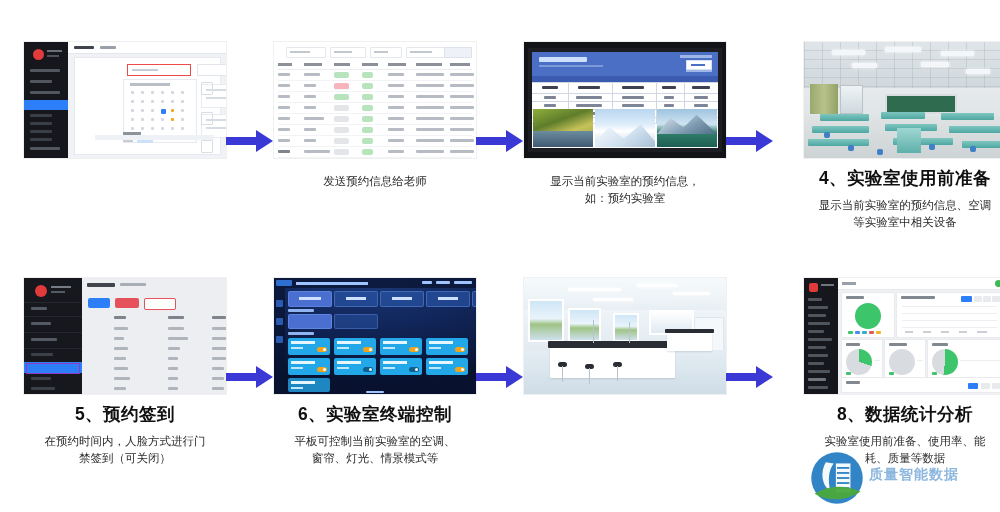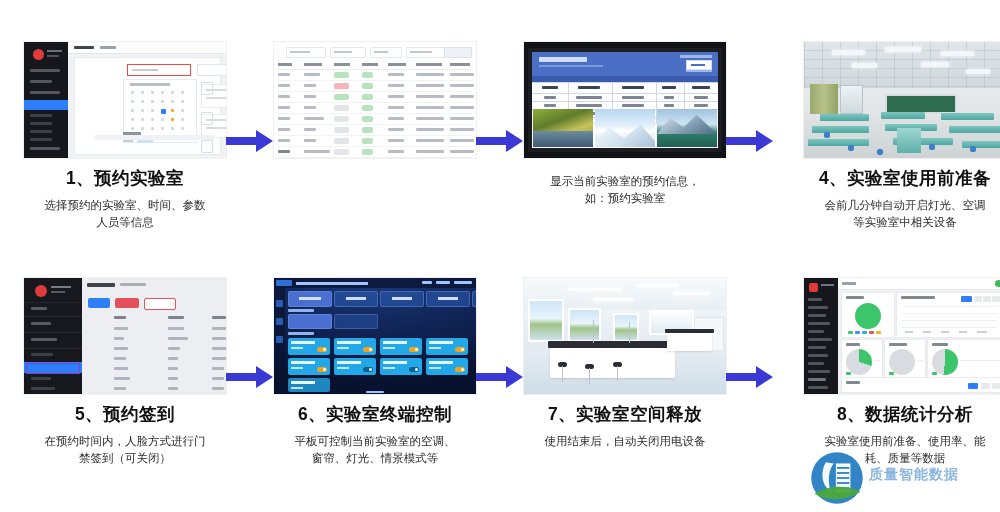--- a/index.html
+++ b/index.html
@@ -311,27 +311,20 @@
               <div class="bottom">
                 <div class="b1"></div>
                   <div class="b2"></div>
                   <div class="b3"></div>
               </div>
               <div class="wide"></div>
             </div>
           </div>
         </div>
       </div>
-      <div class="caption">
-        <div class="cap-title">1、预约实验室</div>
-        <div class="cap-desc">
-          <span>选择预约的实验室、时间、参数</span><br>
-          <span>人员等信息</span>
-        </div>
-      </div>
       <div class="arrow" style="left:226px">
         <svg viewBox="0 0 48 26" xmlns="http://www.w3.org/2000/svg">
           <path d="M0 9 H30 V2 L47 13 L30 24 V17 H0 Z" fill="#3b39d6"></path>
         </svg>
       </div>
     </div>
 
     <div class="cell c1">
       <div class="thumb t2">
         <div class="thumb-inner">
@@ -427,20 +420,23 @@
               <div class="c" style="left:26px;width:26px"></div>
             <div class="chip gr" style="left:56px"></div>
               <div class="chip g" style="left:84px;width:11px"></div>
             <div class="c" style="left:110px;width:16px"></div>
               <div class="c" style="left:138px;width:28px"></div>
             <div class="c" style="left:172px;width:24px"></div>
           </div>
         </div>
       </div>
       <div class="caption">
+        <div class="cap-desc">
+          <span>发送预约信息给老师</span>
+        </div>
       </div>
       <div class="arrow" style="left:226px">
         <svg viewBox="0 0 48 26" xmlns="http://www.w3.org/2000/svg">
           <path d="M0 9 H30 V2 L47 13 L30 24 V17 H0 Z" fill="#3b39d6"></path>
         </svg>
       </div>
     </div>
 
     <div class="cell c2">
       <div class="thumb t3">
@@ -541,21 +537,21 @@
           <div class="stool" style="left:10%;top:78%"></div>
           <div class="stool" style="left:22%;top:89%"></div>
           <div class="stool" style="left:62%;top:88%"></div>
           <div class="stool" style="left:82%;top:90%"></div>
           <div class="stool" style="left:36%;top:92%"></div>
         </div>
       </div>
       <div class="caption">
         <div class="cap-title">4、实验室使用前准备</div>
         <div class="cap-desc">
-          <span>会前几分钟自动开启灯光、空调</span><br>
+          <span>显示当前实验室的预约信息、空调</span><br>
           <span>等实验室中相关设备</span>
         </div>
       </div>
     </div>
   </div>
 
   <div class="row row-2">
 
     <div class="cell c0">
       <div class="thumb t5">
@@ -775,26 +771,20 @@
           <div class="leg" style="left:34%;top:36%;height:20%"></div>
           <div class="leg" style="left:52%;top:38%;height:18%"></div>
           <div class="stool" style="left:17%;top:72%"></div>
           <div class="stool" style="left:30%;top:74%"></div>
           <div class="stool" style="left:44%;top:72%"></div>
           <div class="leg" style="left:19%;top:76%;height:14%"></div>
           <div class="leg" style="left:32%;top:78%;height:13%"></div>
           <div class="leg" style="left:46%;top:76%;height:13%"></div>
         </div>
       </div>
-      <div class="caption">
-        <div class="cap-title">7、实验室空间释放</div>
-        <div class="cap-desc">
-          <span>使用结束后，自动关闭用电设备</span>
-        </div>
-      </div>
       <div class="arrow" style="left:226px">
         <svg viewBox="0 0 48 26" xmlns="http://www.w3.org/2000/svg">
           <path d="M0 9 H30 V2 L47 13 L30 24 V17 H0 Z" fill="#3b39d6"></path>
         </svg>
       </div>
     </div>
 
     <div class="cell c3">
       <div class="thumb t8">
         <div class="thumb-inner">

